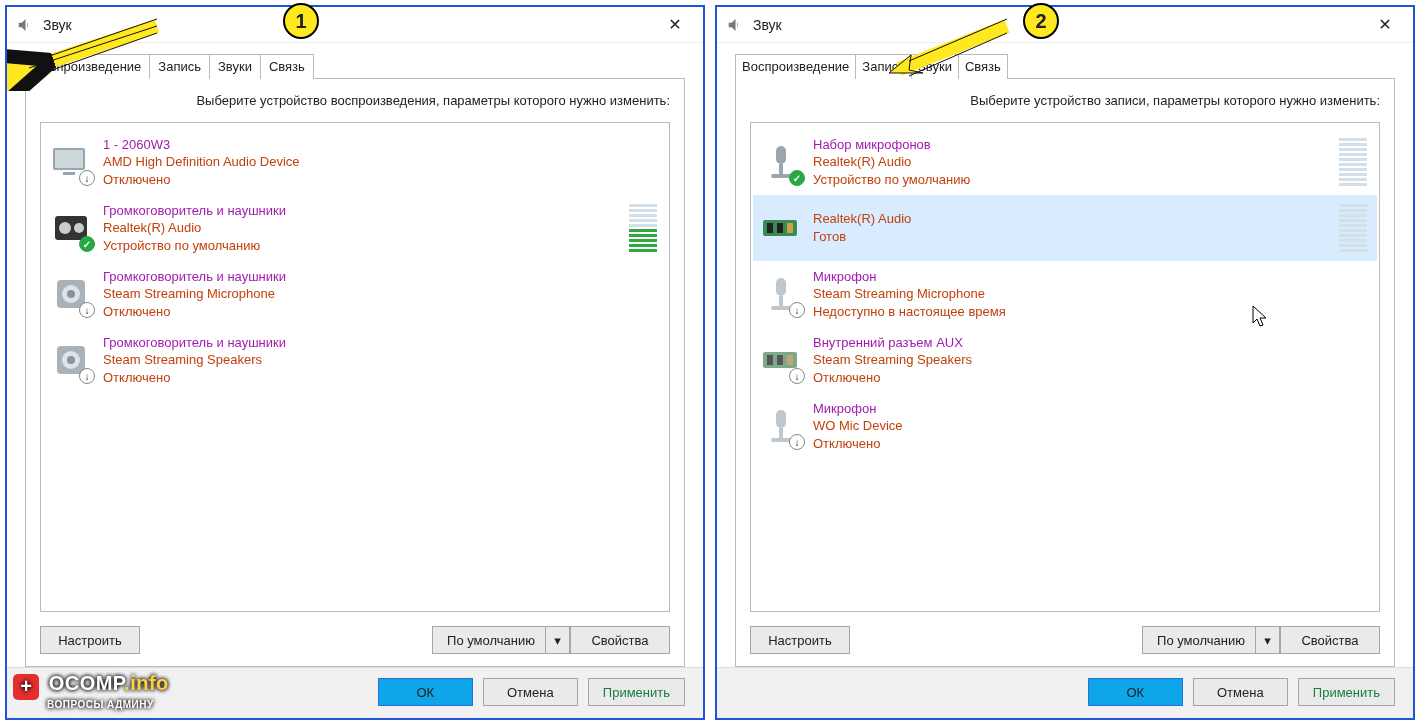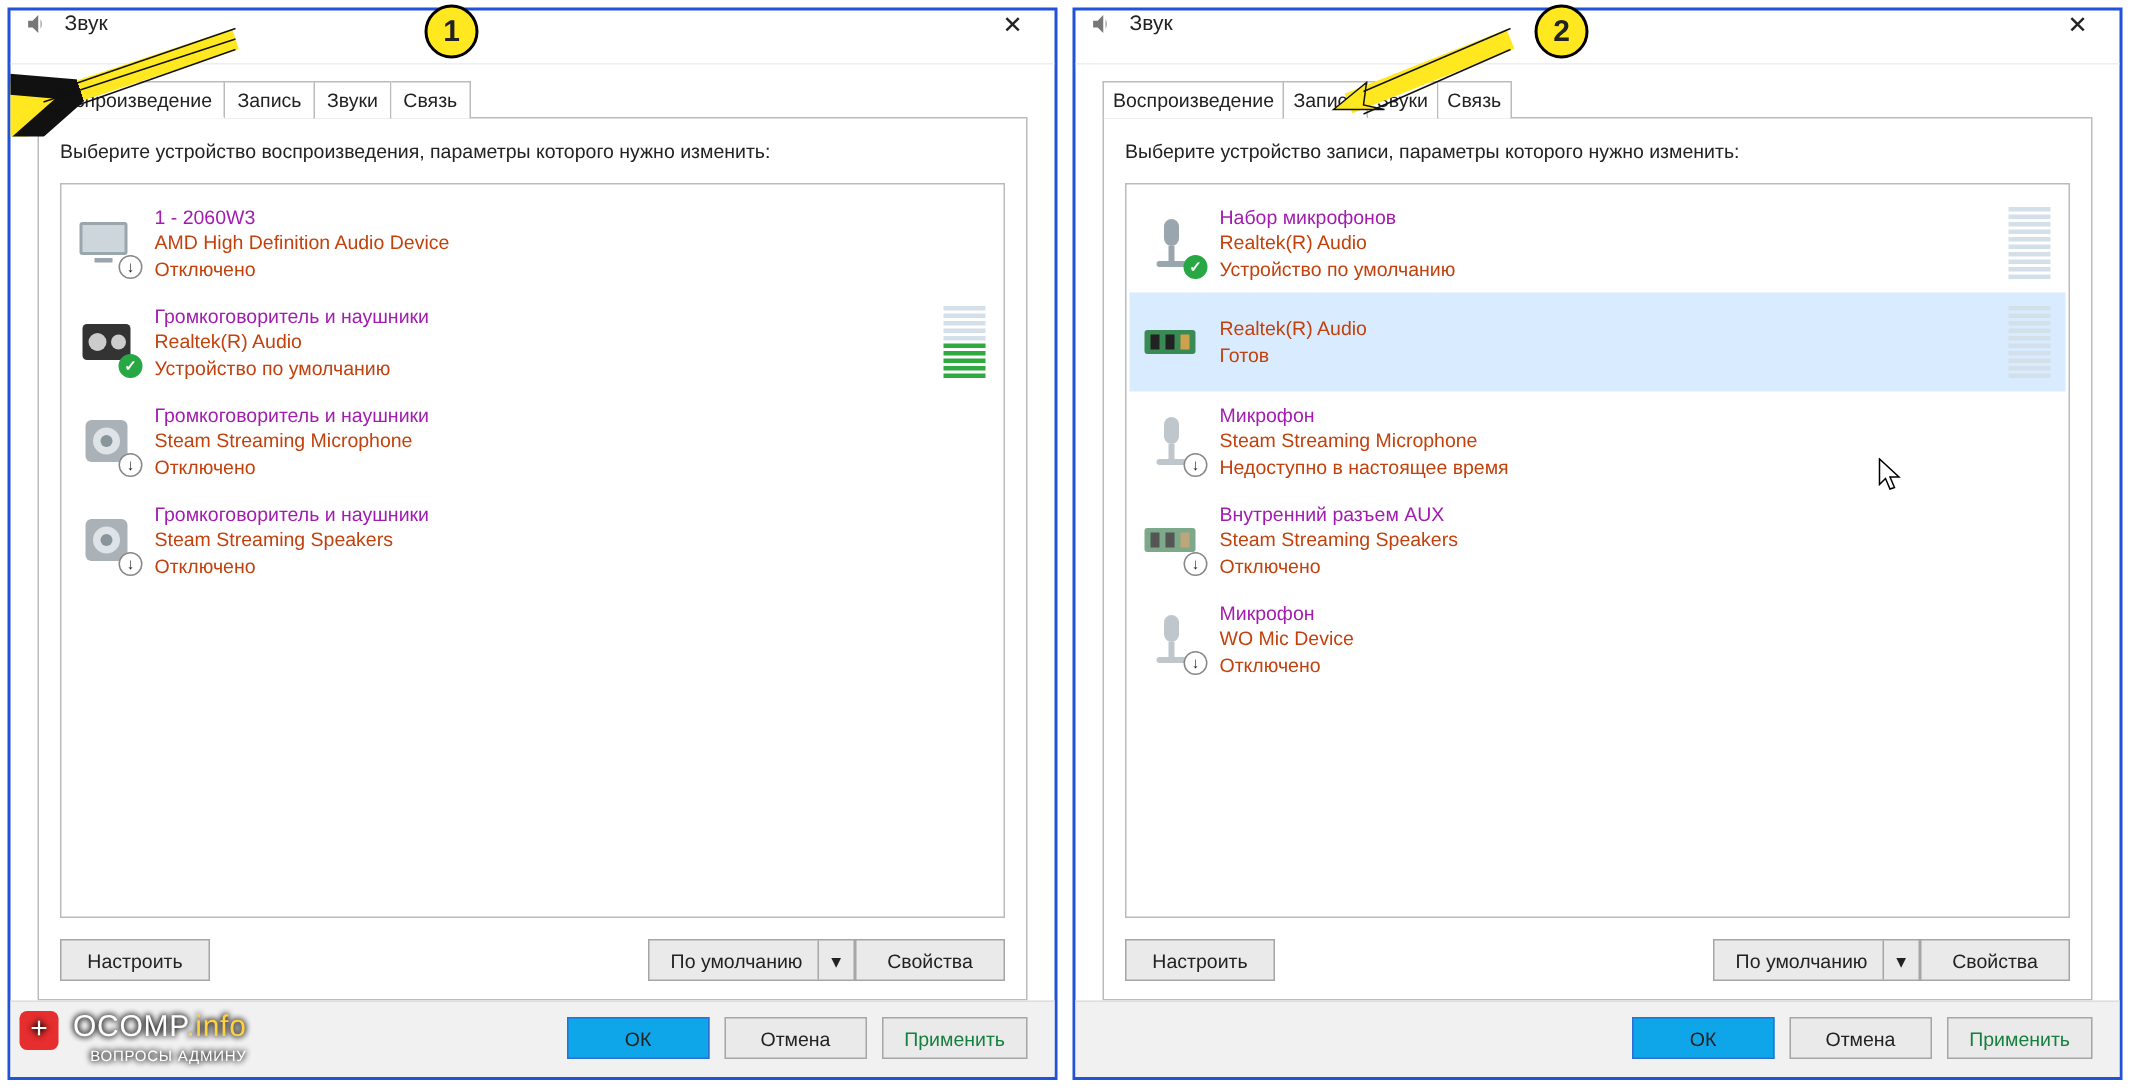--- a/index.html
+++ b/index.html
@@ -20,20 +20,21 @@
     position: relative;
     border: 2px solid #2053d7;
     background: #fff;
     width: 700px;
     height: 715px;
     display: flex;
     flex-direction: column;
   }
   .titlebar {
     display: flex;
+    align-items: center;
     height: 36px;
     padding: 0 8px;
     border-bottom: 1px solid #eee;
   }
   .titlebar .spk-icon {
     width: 18px; height: 18px; margin-right: 10px;
   }
   .titlebar .title { font-size: 14px; }
   .titlebar .spacer { flex: 1; }
   .close-x { width: 40px; text-align: center; font-size: 16px; cursor: default; }
@@ -65,21 +66,21 @@
     border-bottom: 1px solid #fff;
   }
   .panel {
     border: 1px solid #bbb;
     background: #fff;
     flex: 1;
     padding: 12px 14px;
     display: flex;
     flex-direction: column;
   }
-  .instr { margin: 2px 0 14px 0; }
+  .instr { margin: 2px 0 14px 0; text-align: right; }
   .listbox {
     border: 1px solid #bbb;
     background: #fff;
     flex: 1;
     overflow: auto;
     padding: 6px 2px;
   }
   .row {
     display: flex;
     align-items: center;
@@ -172,26 +173,25 @@
     border: 2px solid #000;
     display:flex;align-items:center;justify-content:center;
     font-weight:bold; font-size:20px;
   }
   .callout svg { position:absolute; }
 
   .watermark {
     position:absolute;
     left:6px; bottom:8px;
     color:#fff;
-    font-weight:normal;
+    font-weight:bold;
     font-family: Arial, sans-serif;
     text-shadow: 0 0 4px #000, 0 0 4px #000;
     z-index: 60;
     line-height: 1.05;
-    text-align: right;
   }
   .watermark .plus {
     display:inline-flex;
     width:26px;height:26px;
     background:#e62e2e;border-radius:5px;
     align-items:center;justify-content:center;
     color:#fff;font-size:20px;
     margin-right:6px;
     vertical-align:middle;
   }

